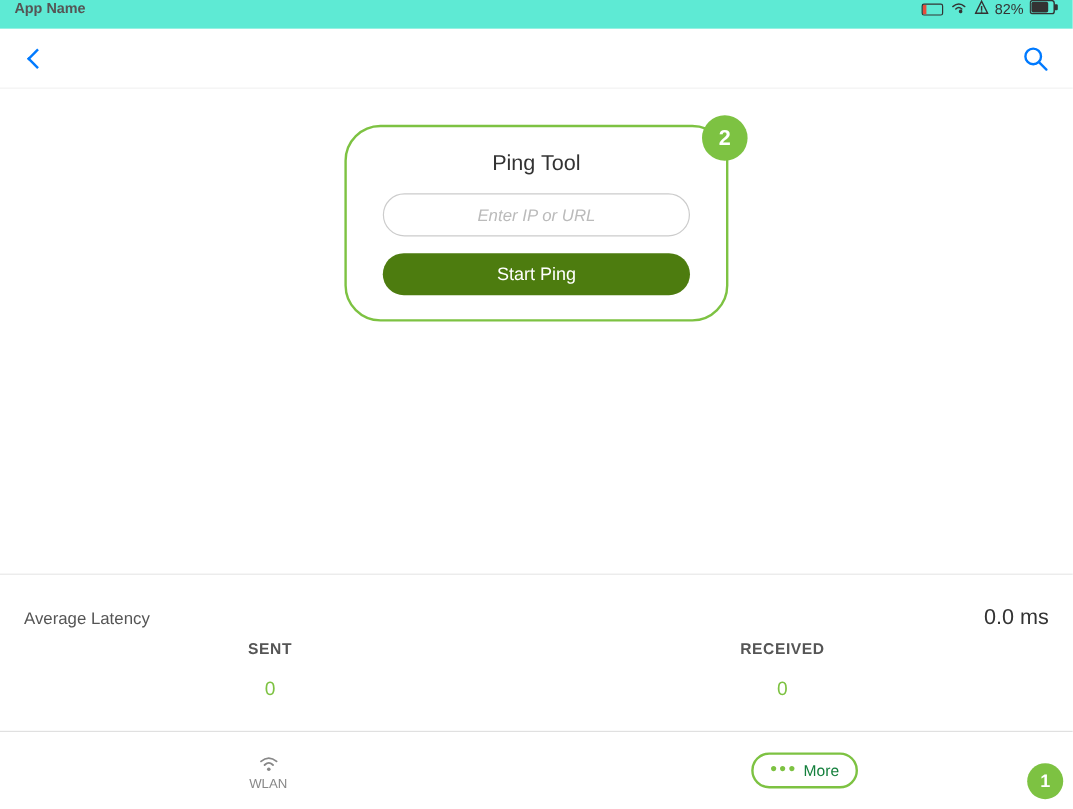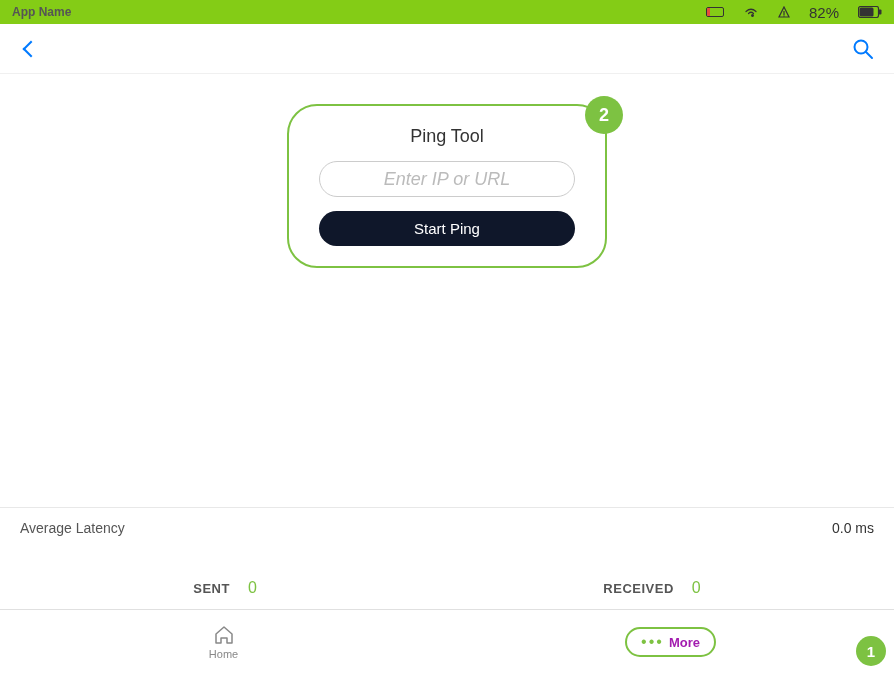--- a/index.html
+++ b/index.html
@@ -8,38 +8,38 @@
       height: 674px;
       font-family: -apple-system, BlinkMacSystemFont, 'Helvetica Neue', Arial, sans-serif;
       background: #fff;
       overflow: hidden;
       position: relative;
     }
 
     
     .status-bar {
       height: 24px;
-      background: #84cc16;
-      display: flex;
-      align-items: center;
+      background: #5eead4;
+      display: flex;
+      align-items: flex-start;
       justify-content: space-between;
       padding: 0 12px;
       font-size: 11px;
       color: #333;
     }
     .status-left {
       font-weight: 600;
       font-size: 12px;
       color: #555;
     }
     .status-right {
       display: flex;
       align-items: center;
-      gap: 19px;
-      font-size: 15px;
+      gap: 5px;
+      font-size: 12px;
     }
 
     
     .header {
       height: 50px;
       display: flex;
       align-items: center;
       justify-content: space-between;
       padding: 0 16px;
       background: #fff;
@@ -98,31 +98,31 @@
       font-size: 18px;
       font-weight: 400;
       color: #333;
     }
     .ping-input {
       width: 100%;
       height: 36px;
       border: 1px solid #ccc;
       border-radius: 18px;
       padding: 0 14px;
-      font-size: 18px;
+      font-size: 14px;
       color: #7f1d1d;
       outline: none;
       text-align: center;
     }
     .ping-input::placeholder {
       color: #bbb;
       font-style: italic;
     }
     .start-ping-btn {
-      background: #0f172a;
+      background: #4d7c0f;
       color: #fff;
       border: none;
       border-radius: 18px;
       padding: 9px 50px;
       font-size: 15px;
       font-weight: 500;
       cursor: pointer;
       width: 100%;
     }
 
@@ -142,47 +142,46 @@
       top: -10px;
       right: -18px;
     }
 
     
     .stats-section {
       position: absolute;
       bottom: 0;
       left: 0;
       right: 0;
-      padding: 12px 20px;
+      padding: 25px 20px;
       border-top: 1px solid #e8e8e8;
     }
     .avg-latency-row {
       display: flex;
       justify-content: space-between;
       align-items: center;
       margin-bottom: 8px;
     }
     .avg-latency-label {
       font-size: 14px;
       color: #555;
     }
     .avg-latency-value {
-      font-size: 14px;
+      font-size: 18px;
       color: #333;
     }
     .stats-row {
       display: flex;
       justify-content: space-around;
     }
     .stat-item {
       display: flex;
-      flex-direction: row;
+      flex-direction: column;
       align-items: center;
       gap: 18px;
-      margin-top: 35px;
     }
     .stat-label {
       font-size: 13px;
       font-weight: 600;
       color: #555;
       letter-spacing: 0.5px;
     }
     .stat-value {
       font-size: 16px;
       font-weight: 500;
@@ -233,22 +232,22 @@
       align-items: center;
       gap: 5px;
     }
     .more-dots {
       color: #7DC242;
       font-size: 16px;
       letter-spacing: 2px;
     }
     .more-label {
       font-size: 13px;
-      color: #a21caf;
-      font-weight: 700;
+      color: #15803d;
+      font-weight: 400;
     }
 
     
     .badge-1 {
       position: absolute;
       width: 30px;
       height: 30px;
       background: #7DC242;
       border-radius: 50%;
       display: flex;
@@ -341,29 +340,31 @@
       <div class="stat-item">
         <span class="stat-label">RECEIVED</span>
         <span class="stat-value">0</span>
       </div>
     </div>
   </div>
 </div>
 
 <div class="bottom-nav">
 
+
+
+
   <div class="nav-item">
     <svg width="20" height="20" viewBox="0 0 20 20">
-      <path d="M2 9 L10 2 L18 9 L18 18 L13 18 L13 13 L7 13 L7 18 L2 18 Z" fill="none" stroke="#888" stroke-width="1.5" stroke-linejoin="round"></path>
+      <circle cx="10" cy="16" r="1.5" fill="#888"></circle>
+      <path d="M6.5 12.5 Q10 9 13.5 12.5" fill="none" stroke="#888" stroke-width="1.5" stroke-linecap="round"></path>
+      <path d="M3.5 9.5 Q10 4 16.5 9.5" fill="none" stroke="#888" stroke-width="1.5" stroke-linecap="round"></path>
     </svg>
-    <span class="nav-label">Home</span>
-  </div>
-
-
-
+    <span class="nav-label">WLAN</span>
+  </div>
 
 
   <div class="nav-item-more" style="position:relative;">
     <div class="more-pill">
       <span class="more-dots">•••</span>
       <span class="more-label">More</span>
     </div>
 
     <div class="badge-1">1</div>
   </div>

